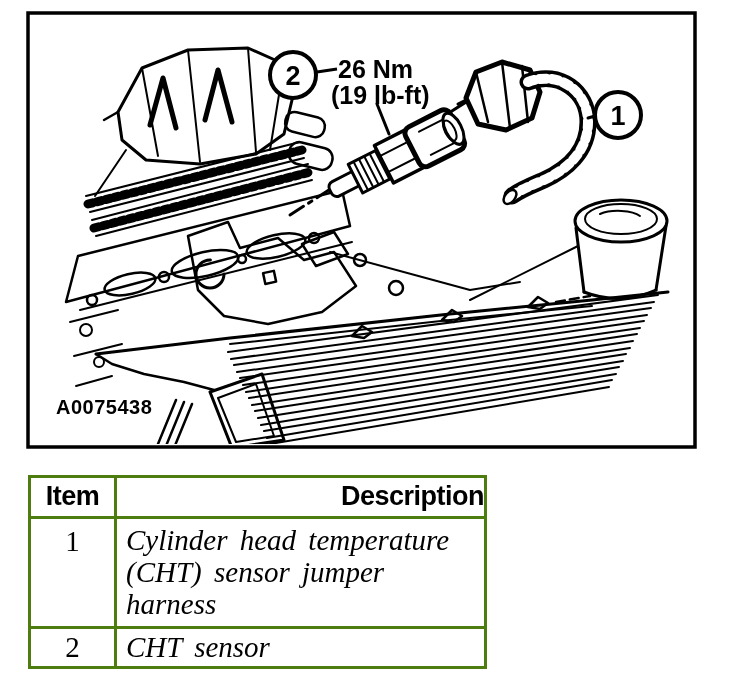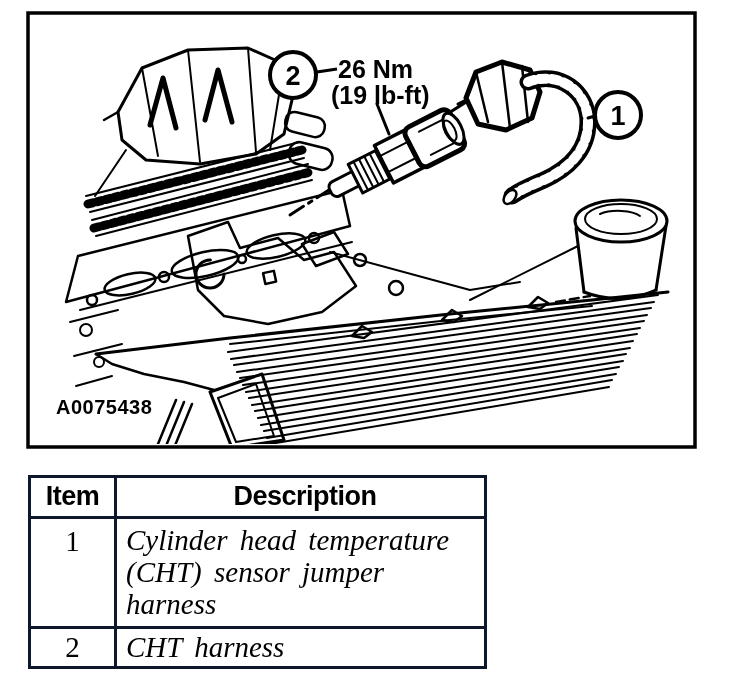--- a/index.html
+++ b/index.html
@@ -15,29 +15,29 @@
   
   .legend-wrap{position:absolute;left:28px;top:475px;}
   table.legend{
     border-collapse:collapse;
     width:459px;
     table-layout:fixed;
     background:#fff;
   }
   table.legend col.c-item{width:86px;}
   table.legend th, table.legend td{
-    border:3px solid #0f172a;
+    border:3px solid #4d7c0f;
   }
   table.legend th{
     font-family:"Liberation Sans",sans-serif;
     font-weight:bold;
     font-size:27px;
     letter-spacing:-0.5px;
     height:36px;
-    text-align:center;
+    text-align:right;
     padding:0 0 2px 9px;
     vertical-align:middle;
   }
   table.legend th.h-item{text-align:center;padding-left:0;}
   table.legend td{
     font-family:"Liberation Serif","DejaVu Serif",serif;
     font-size:29px;
     line-height:32px;
     word-spacing:5px;
     color:#000;
@@ -254,19 +254,19 @@
           <th>Description</th>
         </tr>
       </thead>
       <tbody>
         <tr class="row-1">
           <td class="cell-item">1</td>
           <td class="cell-desc">Cylinder head temperature (CHT) sensor jumper harness</td>
         </tr>
         <tr class="row-2">
           <td class="cell-item">2</td>
-          <td class="cell-desc">CHT harness</td>
+          <td class="cell-desc">CHT sensor</td>
         </tr>
       </tbody>
     </table>
   </div>
 
 </div>
 
 </body></html>

